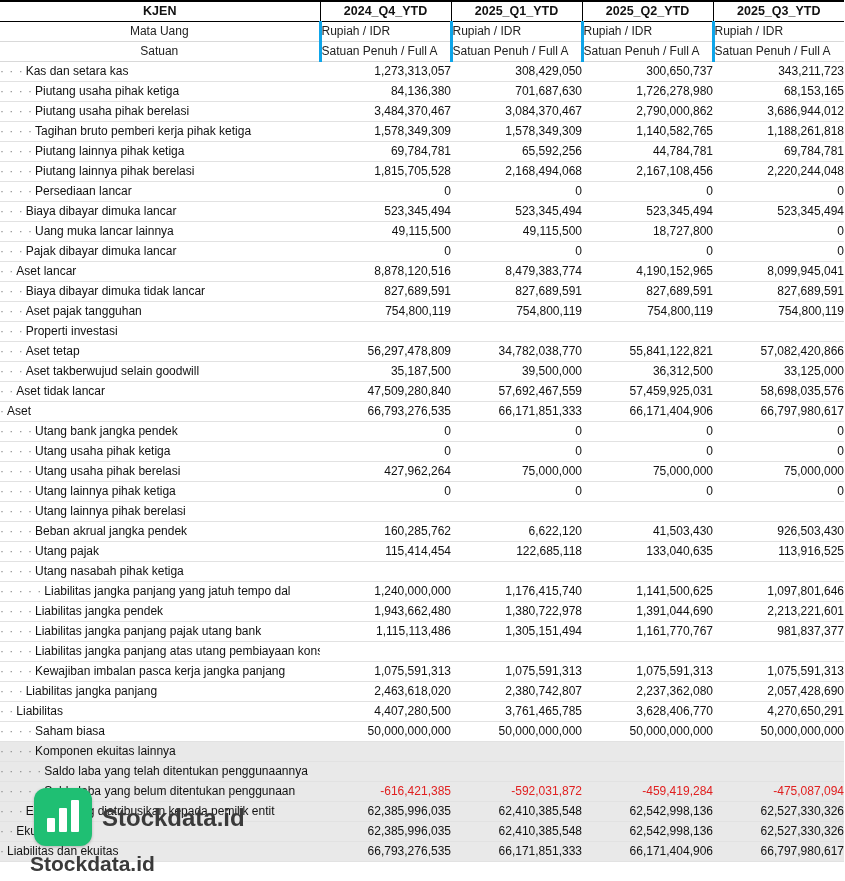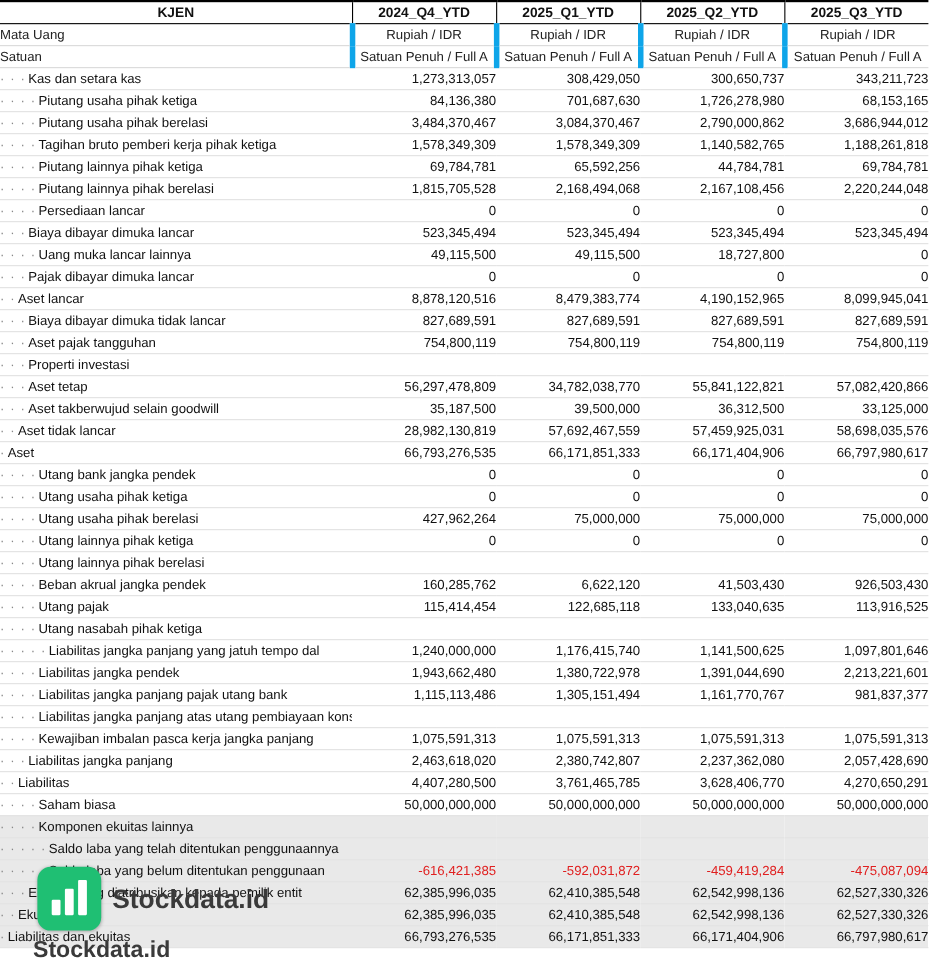--- a/index.html
+++ b/index.html
@@ -56,26 +56,26 @@
   tr.sub-row {
     height: 20px;
   }
   tr.sub-row td {
     font-size: 12px;
     color: #222222;
     border-bottom: 1px solid #d9d9d9;
   }
   td.sub-label {
     padding-left: 4px;
+    text-align: center;
+  }
+  td.sub-val {
     text-align: left;
-  }
-  td.sub-val {
-    text-align: center;
     padding-right: 4px;
-    border-left: 5px solid #0ea5e9;
+    border-left: 3px solid #0ea5e9;
   }
 
   tr.data-row { height: 20px; padding-left: 20px; }
   tr.data-row td {
     border-bottom: 1px solid #e2e2e2;
   }
   td.lbl {
     padding-left: 4px;
     text-align: left;
     font-size: 12px;
@@ -285,21 +285,21 @@
       </tr>
       <tr class="data-row">
         <td class="lbl"><span class="dots">· · ·</span><span>Aset takberwujud selain goodwill</span></td>
         <td class="num">35,187,500</td>
         <td class="num">39,500,000</td>
         <td class="num">36,312,500</td>
         <td class="num">33,125,000</td>
       </tr>
       <tr class="data-row">
         <td class="lbl"><span class="dots">· ·</span><span>Aset tidak lancar</span></td>
-        <td class="num">28,982,130,819</td>
+        <td class="num">47,509,280,840</td>
         <td class="num">57,692,467,559</td>
         <td class="num">57,459,925,031</td>
         <td class="num">58,698,035,576</td>
       </tr>
       <tr class="data-row">
         <td class="lbl"><span class="dots">·</span><span>Aset</span></td>
         <td class="num">66,793,276,535</td>
         <td class="num">66,171,851,333</td>
         <td class="num">66,171,404,906</td>
         <td class="num">66,797,980,617</td>

